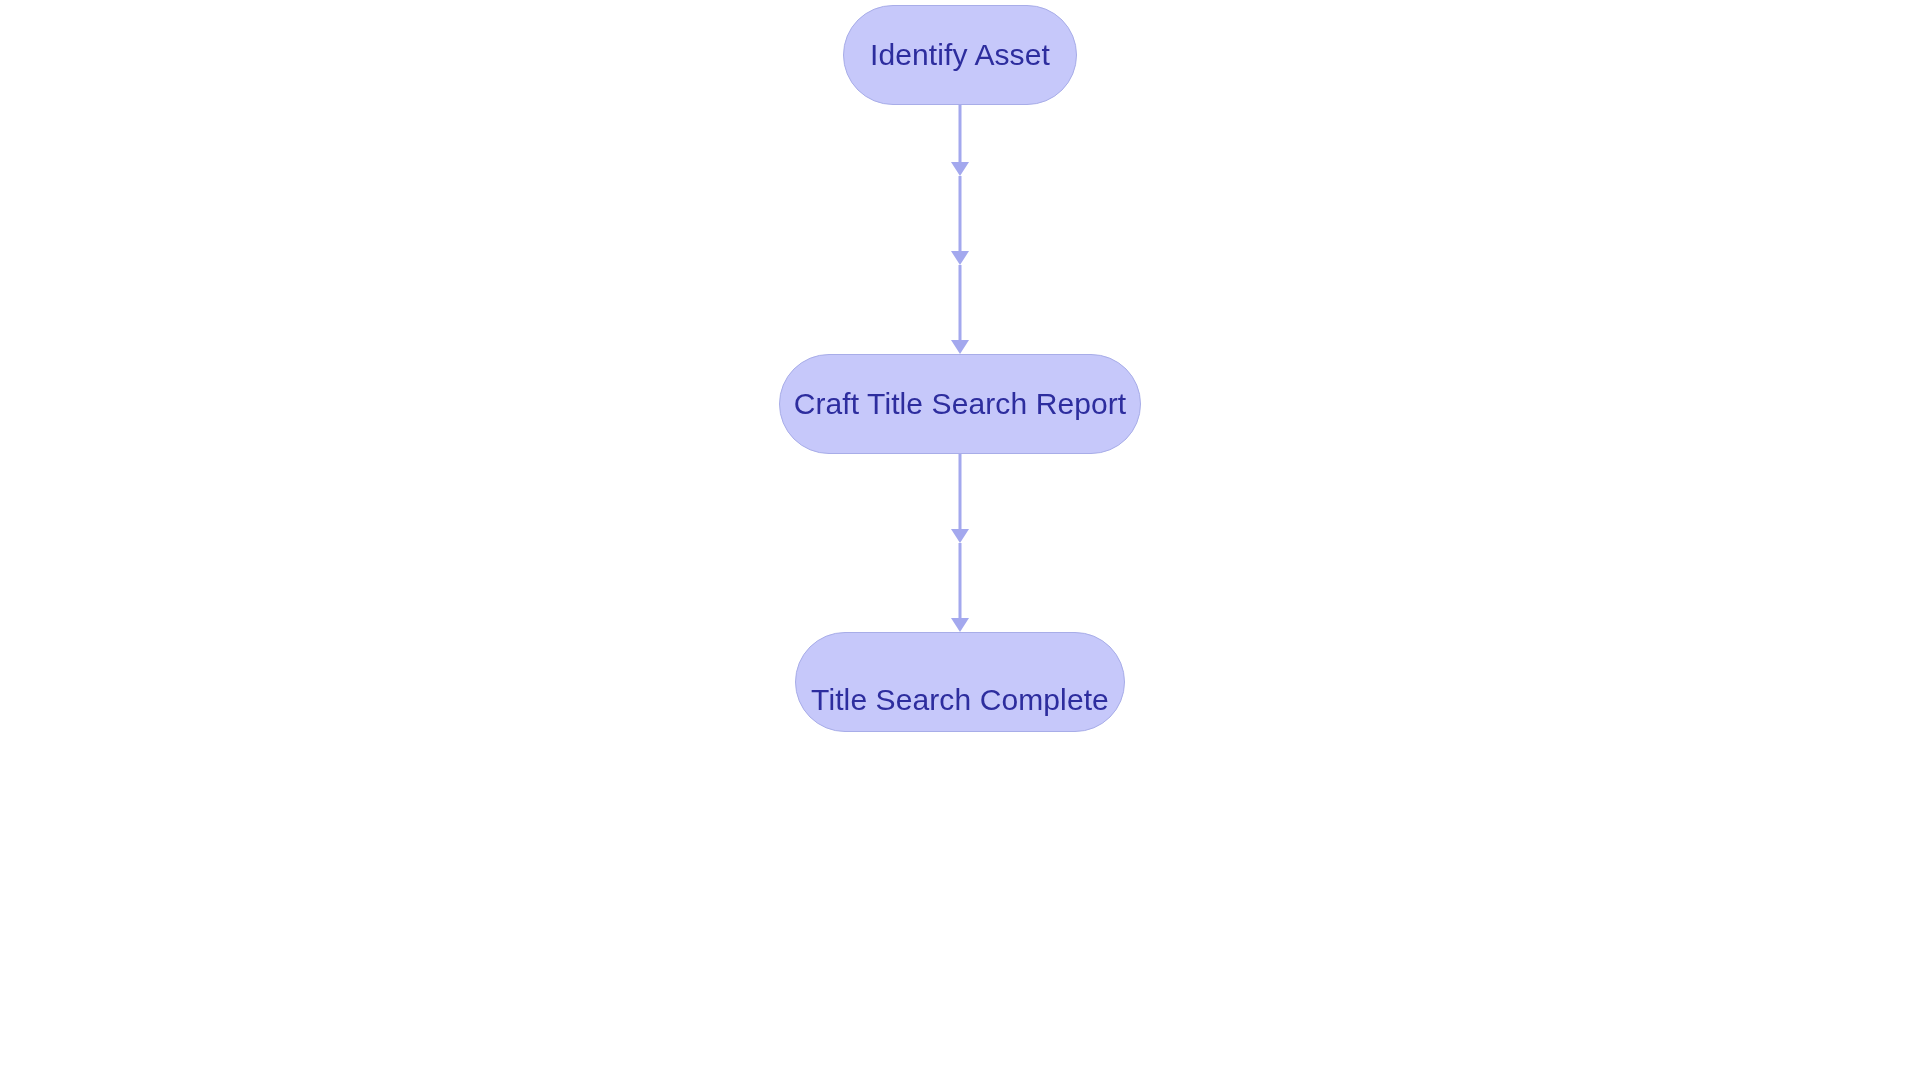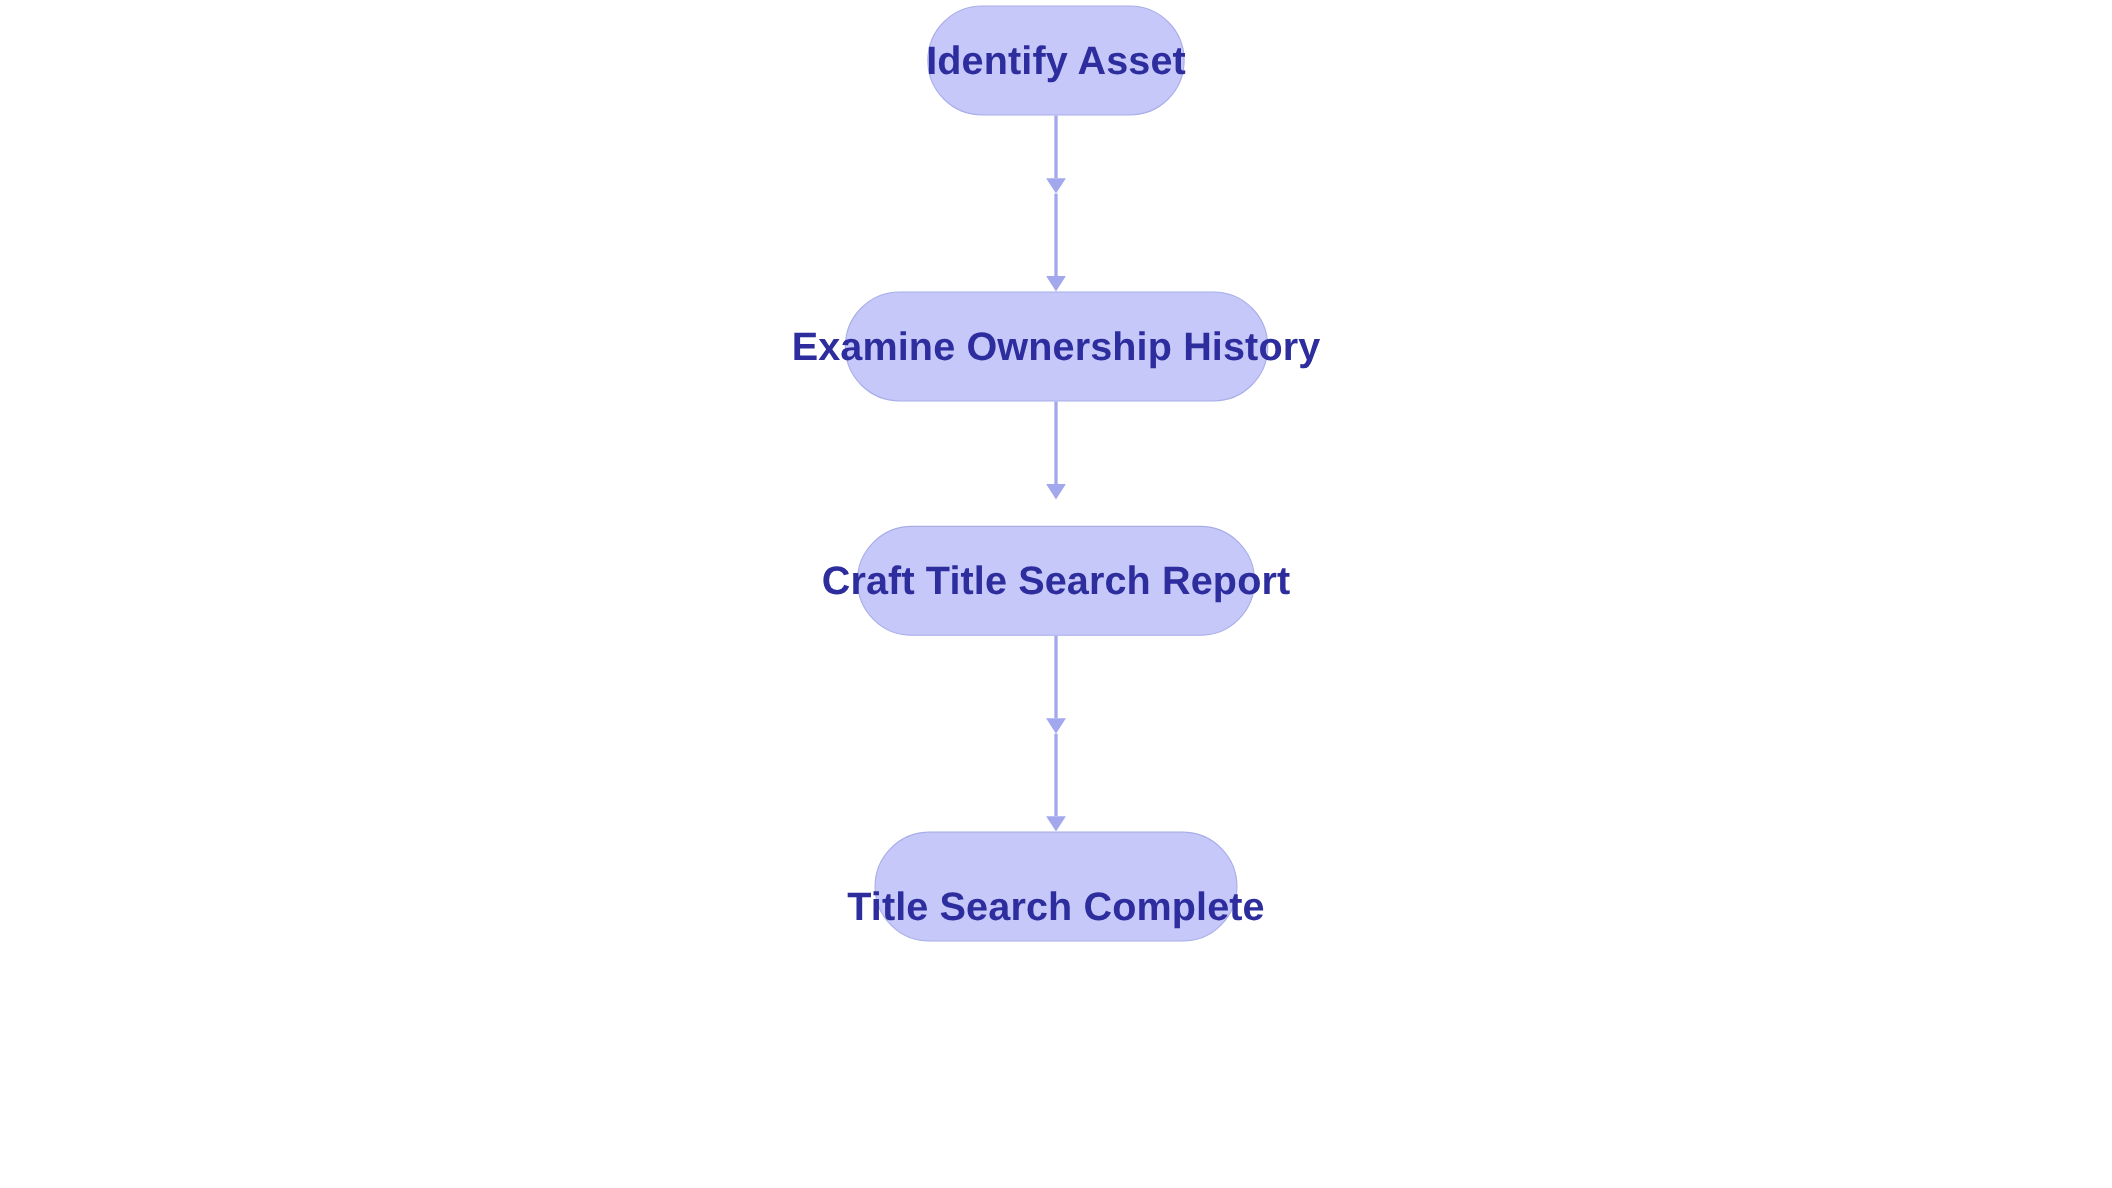--- a/index.html
+++ b/index.html
@@ -42,33 +42,33 @@
     background: #c6c8fa;
     border-radius: 50px;
     display: flex;
     align-items: center;
     justify-content: center;
     flex: 0 0 auto;
     position: relative;
     z-index: 2;
   }
   .node-label {
-    font-size: 36px;
+    font-size: 30px;
     line-height: 1;
     letter-spacing: 0.1px;
     color: #2d2d9e;
     white-space: nowrap;
-    font-weight: 700;
+    font-weight: 400;
   }
 
   
   .node.w-identify   { width: 234px; }
   .node.w-gather     { width: 400px; }
   .node.w-examine    { width: 385px; }
-  .node.w-craft      { width: 362px; margin-top: 24px; }
+  .node.w-craft      { width: 362px; }
   .node.w-resolve    { width: 435px; }
   .node.w-complete   { width: 330px; }
 
   
   .connector {
     position: relative;
     width: 18px;
     flex: 0 0 auto;
     z-index: 1;
   }
@@ -130,23 +130,20 @@
       <div class="shaft" style="background: rgb(163, 168, 238);"></div>
       <div class="head" style="border-top-color: rgb(163, 168, 238);"></div>
     </div>
 
 
     <div class="connector g2">
       <div class="shaft" style="background: rgb(163, 168, 238);"></div>
       <div class="head" style="border-top-color: rgb(163, 168, 238);"></div>
     </div>
 
-    <div class="node w-examine" style="background: rgb(198, 200, 250); border-color: rgb(168, 173, 232);">
-      <span class="node-label" style="color: rgb(45, 45, 158);">Examine Ownership History</span>
-    </div>
 
     <div class="connector g3">
       <div class="shaft" style="background: rgb(163, 168, 238);"></div>
       <div class="head" style="border-top-color: rgb(163, 168, 238);"></div>
     </div>
 
     <div class="node w-craft" style="background: rgb(198, 200, 250); border-color: rgb(168, 173, 232);">
       <span class="node-label" style="color: rgb(45, 45, 158);">Craft Title Search Report</span>
     </div>
 

